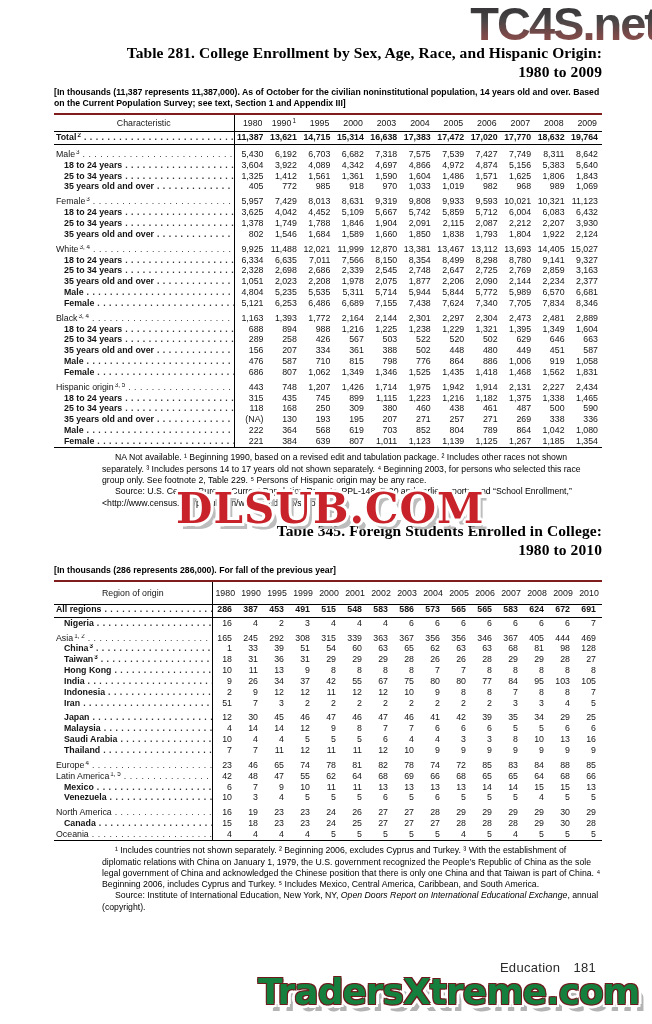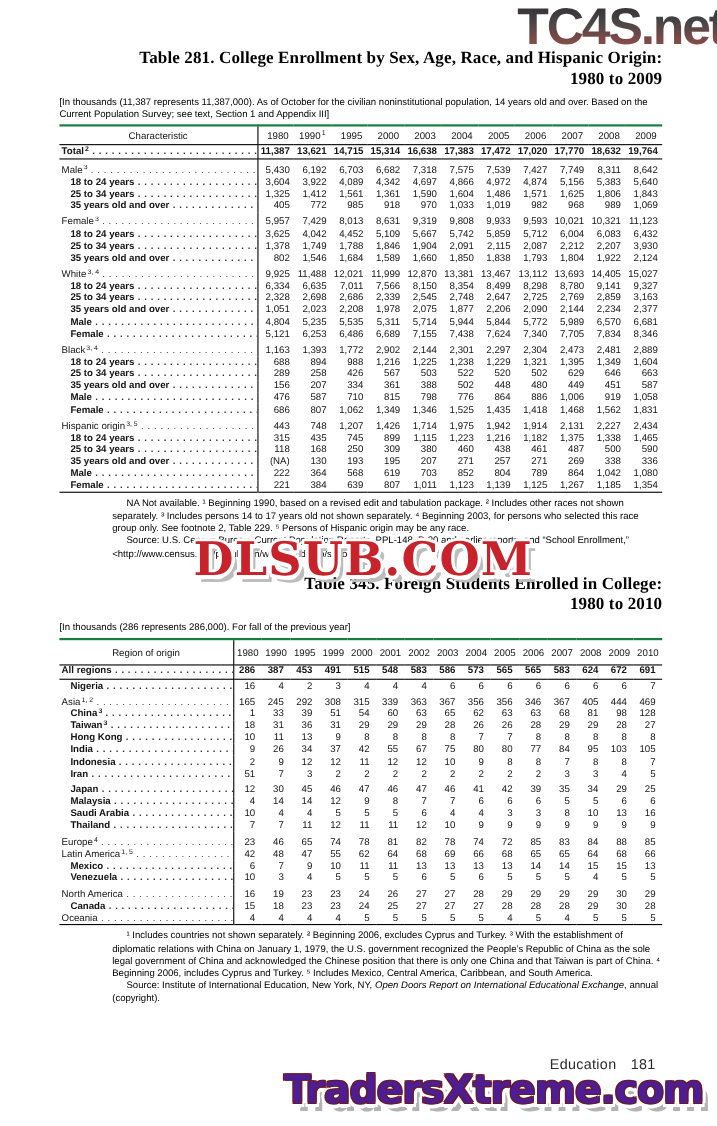--- a/index.html
+++ b/index.html
@@ -2,24 +2,24 @@
 <html><head>
 <meta charset="utf-8">
 <style>
   html,body{margin:0;padding:0;}
   body{width:652px;height:1024px;background:#ffffff;position:relative;overflow:hidden;
        font-family:"Liberation Sans",sans-serif;color:#141414;}
   .page{position:absolute;inset:0;padding:44px 50px 0 54px;}
 
   .tbl-title{font-family:"Liberation Serif",serif;font-weight:700;font-size:15.5px;
              line-height:1.22;color:#000;letter-spacing:.1px;margin:0;text-align:right;}
-  .bracket-note{font-size:8.7px;line-height:1.28;margin:5px 0 0 0;color:#000;}
+  .bracket-note{font-size:8.7px;line-height:1.28;margin:5px 0 0 0;color:#000;font-weight:bold;}
 
   table{border-collapse:collapse;table-layout:fixed;width:100%;margin-top:4px;
-        border-top:2px solid #15803d;border-bottom:1.5px solid #000;}
+        border-top:2px solid #7f1d1d;border-bottom:1.5px solid #000;}
   thead th{font-size:8.8px;font-weight:400;border-bottom:1px solid #000;padding:3px 2px;text-align:center;}
   .t282 thead th{padding:6px 2px;}
   .t281 thead th.yh{text-align:right;padding-right:5px;}
   .t282 thead th.yh{text-align:center;}
   .cc{border-right:1px solid #000;}
   tbody{font-size:8.8px;line-height:1.12;}
   tbody td{padding:0.5px 0;vertical-align:bottom;}
   td.vc{text-align:right;padding-right:4px;white-space:nowrap;}
   .t282 td.vc{padding-right:6px;}
   tr.b{font-weight:700;}
@@ -51,21 +51,21 @@
             -webkit-background-clip:text;background-clip:text;color:transparent;}
   }
   .wm-mid{position:absolute;left:176px;top:484px;z-index:6;
           font-family:"DejaVu Serif",serif;font-weight:700;font-size:42px;letter-spacing:1px;
           color:#c8232b;
           text-shadow:-2px -2px 0 #fff,2px -2px 0 #fff,-2px 2px 0 #fff,2px 2px 0 #fff,
                       -3px 0 0 #fff,3px 0 0 #fff,0 3px 0 #fff,0 -3px 0 #fff,
                       5px 6px 0 #bdbdbd;}
   .wm-bot{position:absolute;left:258px;top:971px;z-index:6;
           font-family:"DejaVu Sans",sans-serif;font-weight:700;font-size:36px;letter-spacing:-1px;
-          color:#4c1d95;
+          color:#15803d;
           text-shadow:-1px -1px 0 #6e1a1d,1px -1px 0 #6e1a1d,-1px 1px 0 #6e1a1d,1px 1px 0 #6e1a1d,
                       -4px 0 0 #fff,4px 0 0 #fff,0 -4px 0 #fff,0 4px 0 #fff,
                       -3px -3px 0 #fff,3px -3px 0 #fff,-3px 3px 0 #fff,3px 3px 0 #fff,
                       6px 7px 0 #b3b3b3;}
 </style>
 </head>
 <body>
 
 <div class="page">
 
@@ -392,21 +392,21 @@
           <tr class="gap">
             <td class="cc">
               <span class="lc">
                 <span class="lbl">Black<sup>3, 4</sup></span>
                 <span class="leader"></span>
               </span>
             </td>
             <td class="vc">1,163</td>
             <td class="vc">1,393</td>
             <td class="vc">1,772</td>
-            <td class="vc">2,902</td>
+            <td class="vc">2,164</td>
             <td class="vc">2,144</td>
             <td class="vc">2,301</td>
             <td class="vc">2,297</td>
             <td class="vc">2,304</td>
             <td class="vc">2,473</td>
             <td class="vc">2,481</td>
             <td class="vc">2,889</td>
           </tr>
           <tr class="ind">
             <td class="cc">

